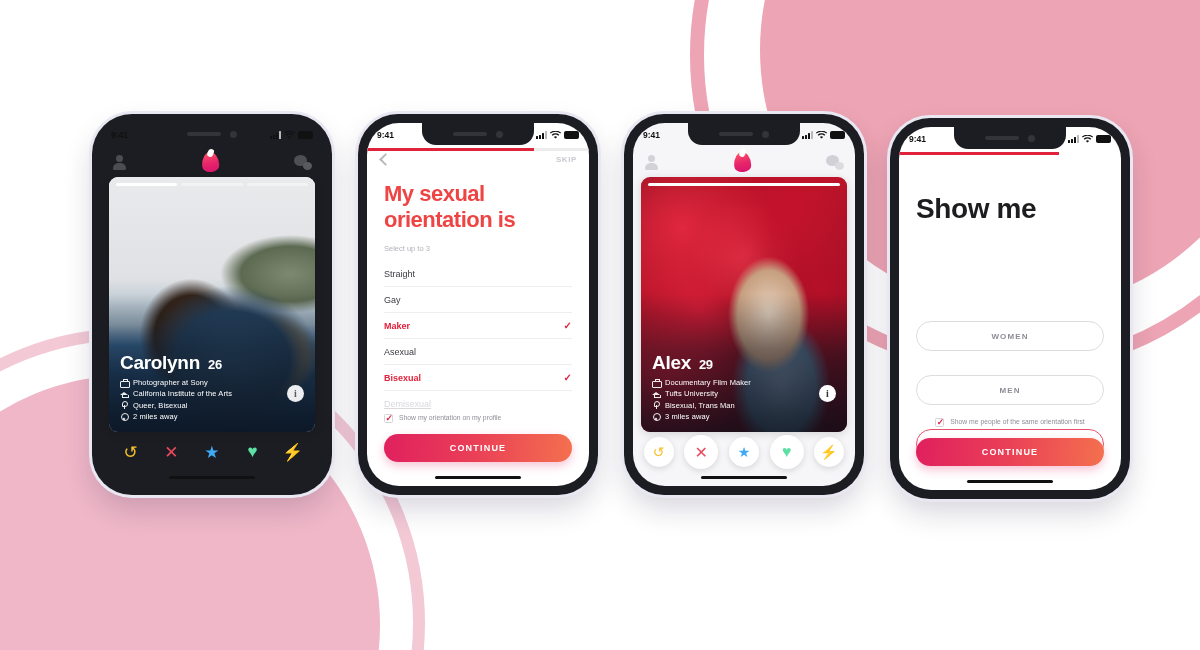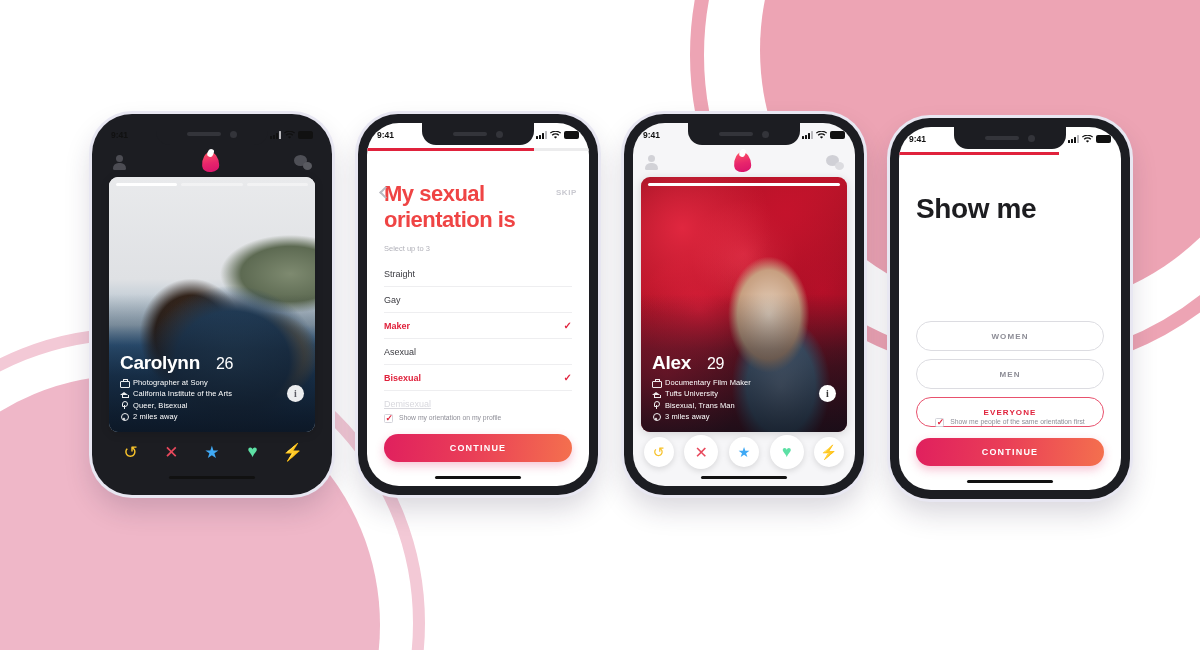--- a/index.html
+++ b/index.html
@@ -144,21 +144,21 @@
       radial-gradient(circle at 12% 78%, #cf1a33 0%, rgba(207,26,51,0) 30%),
       radial-gradient(circle at 50% 30%, #e33a4e 0%, rgba(227,58,78,0) 26%),
       linear-gradient(150deg,#9b1122 0%, #b81428 30%, #8e1020 62%, #5d0c18 100%);
   }
   .card-scrim {
     position:absolute; left:0; right:0; bottom:0; height:54%;
     background:linear-gradient(rgba(10,18,30,0) 0%, rgba(10,18,30,.45) 40%, rgba(8,14,24,.78) 100%);
   }
   .card-info { position:absolute; left:11px; right:11px; bottom:11px; color:#fff; }
   .card-name { font-size:19px; font-weight:bold; letter-spacing:-.3px; line-height:1.1; }
-  .card-name .age { font-size:16px; font-weight:normal; margin-left:16px; }
+  .card-name .age { font-size:13px; font-weight:bold; margin-left:8px; }
   .card-lines { margin-top:4px; display:flex; flex-direction:column; gap:2.5px; }
   .card-line { display:flex; align-items:center; gap:5px; font-size:7.5px; letter-spacing:.1px; }
   .mini-ico { width:8px; height:8px; flex:0 0 8px; position:relative; opacity:.92; }
   .ico-work::before { content:""; position:absolute; left:0; top:2.5px;
     width:8px; height:5px; border:1px solid #fff; border-radius:1px; }
   .ico-work::after { content:""; position:absolute; left:2.5px; top:.5px;
     width:3px; height:2px; border:1px solid #fff; border-bottom:none; border-radius:1px 1px 0 0; }
   .ico-edu::before { content:""; position:absolute; left:0; top:2px;
     width:0; height:0; border-left:4px solid transparent; border-right:4px solid transparent;
     border-bottom:3.5px solid #fff; }
@@ -200,22 +200,22 @@
   .g-boost  { color:#7b3ff2; }
 
   
   .progress-track {
     position:absolute; top:25px; left:0; right:0; height:2.5px;
     background:#ececed; z-index:22;
   }
   .progress-fill { height:100%; background:#e0223c; }
 
   .ob-top {
-    position:absolute; top:48px; left:0; right:0; height:26px;
-    display:flex; align-items:flex-end; justify-content:space-between;
+    position:absolute; top:32px; left:0; right:0; height:26px;
+    display:flex; align-items:flex-start; justify-content:space-between;
     padding:0 12px; z-index:20;
   }
   .back-chevron {
     width:9px; height:9px; border-left:2px solid #b9b9c1; border-bottom:2px solid #b9b9c1;
     transform:rotate(45deg); margin-left:2px;
   }
   .skip-label { font-size:8px; font-weight:bold; letter-spacing:.6px; color:#c9c9d0; }
 
   .ob-body { position:absolute; top:58px; left:17px; right:17px; bottom:0; }
   .ob-title { font-size:22px; font-weight:bold; color:#ef4444; line-height:1.18; letter-spacing:-.5px; }
@@ -225,21 +225,21 @@
   .opt-row {
     display:flex; align-items:center; justify-content:space-between;
     padding:7.5px 0 7px; border-bottom:1px solid #eeeef0;
     font-size:9px; color:#3b3b41;
   }
   .opt-row.sel { color:#e0223c; font-weight:bold; }
   .opt-row.fade { color:#d9d9de; border-bottom:none;text-decoration:underline; }
   .opt-check { color:#e0223c; font-size:10px; font-weight:bold; }
 
   .ob-title-lg { font-size:28px; font-weight:bold; color:#1d1d20; letter-spacing:-.4px; }
-  .pill-group { position:absolute; left:0; right:0; top:128px; display:flex; flex-direction:column; gap:8px; }
+  .pill-group { position:absolute; left:0; right:0; top:128px; display:flex; flex-direction:column; gap:24px; }
   .pill {
     height:30px; border-radius:16px; border:1px solid #dcdce1;
     display:flex; align-items:center; justify-content:center;
     font-size:8px; font-weight:bold; letter-spacing:1.1px; color:#8d8d96;
     background:#fff;
   }
   .pill.active { border-color:#e8516d; color:#e0223c; }
 
   .ob-footer { position:absolute; left:17px; right:17px; bottom:24px; }
   .check-row { display:flex; align-items:flex-start; gap:6px; margin-bottom:11px; }

